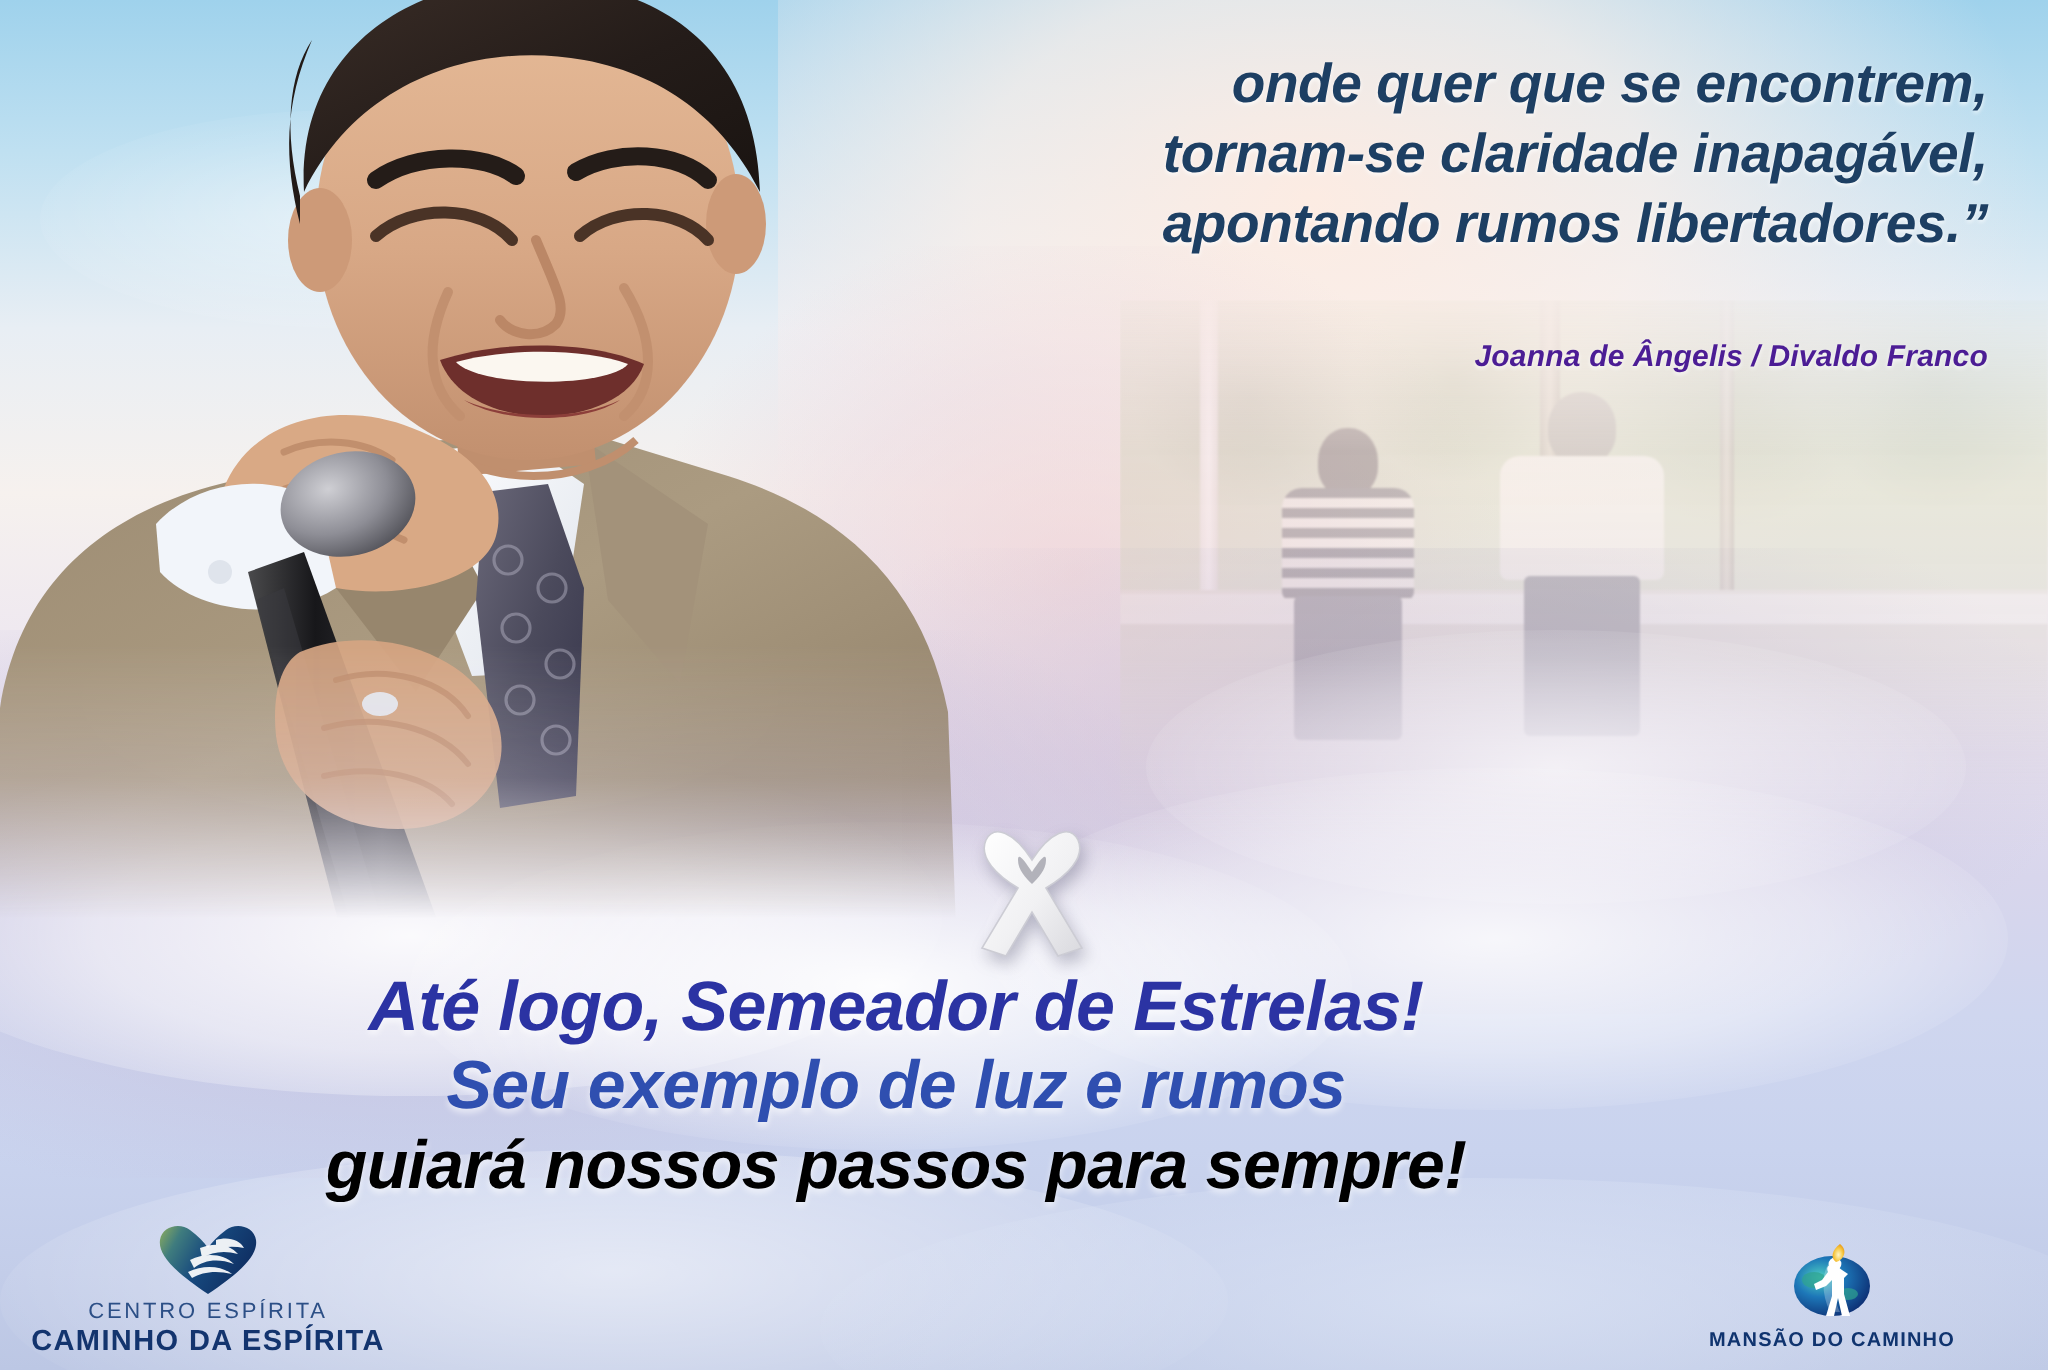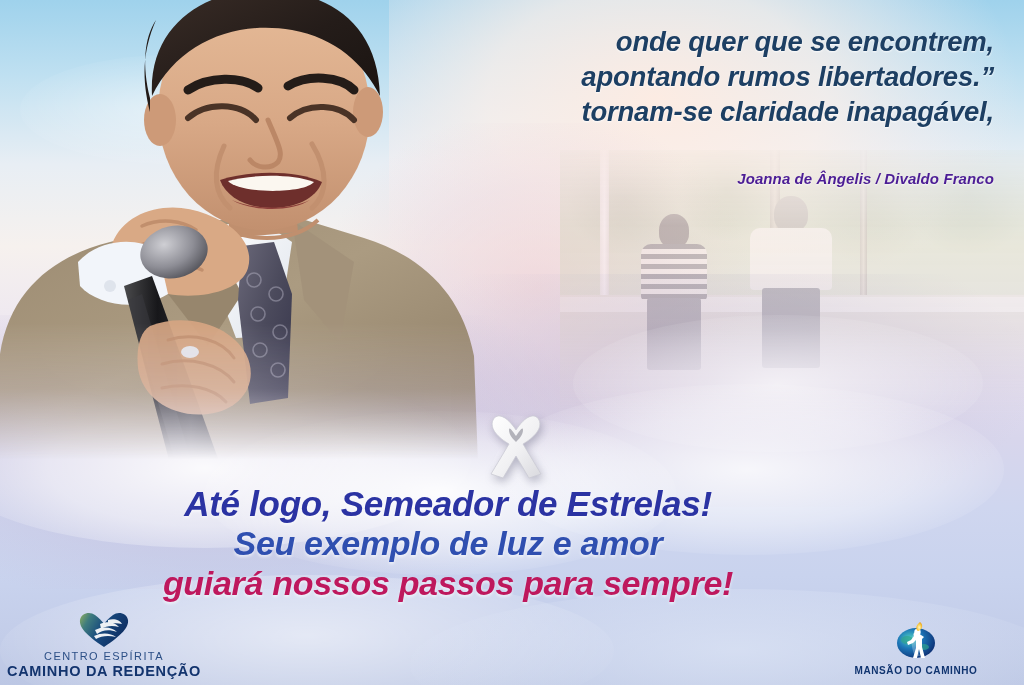--- a/index.html
+++ b/index.html
@@ -144,21 +144,21 @@
   
   .headline{
     position:absolute;left:0;top:486px;width:896px;text-align:center;
     font-style:italic;font-weight:bold;
     line-height:35px;letter-spacing:-.3px;
   }
   .hl-1{display:block;font-size:35px;color:#2b33a3;
         text-shadow:0 2px 3px rgba(255,255,255,.6);}
   .hl-2{display:block;font-size:34px;color:#2f4fb0;margin-top:5px;
         text-shadow:0 2px 3px rgba(255,255,255,.6);}
-  .hl-3{display:block;font-size:34px;color:#be185d;margin-top:5px;
+  .hl-3{display:block;font-size:34px;color:#000000;margin-top:5px;
         text-shadow:0 2px 3px rgba(255,255,255,.6);}
 
   
   .logo{position:absolute;bottom:6px;text-align:center;}
   .logo-left{left:6px;width:196px;}
   .logo-right{right:8px;width:200px;}
   .logo-mark{height:40px;display:flex;align-items:center;justify-content:center;}
   .logo-mark svg{display:block;}
   .logo-l1{font-size:11px;font-weight:normal;letter-spacing:1.4px;color:#2c4f86;line-height:13px;}
   .logo-l2{font-size:14.5px;font-weight:bold;letter-spacing:.7px;color:#13346e;line-height:16px;}
@@ -314,43 +314,43 @@
         <path d="M 176 346 C 202 338 230 346 242 364"></path>
         <path d="M 170 370 C 198 362 228 370 242 388"></path>
         <path d="M 170 394 C 196 388 222 394 234 408"></path>
       </g>
       <ellipse cx="198" cy="358" rx="9" ry="6" fill="#e3e3e8"></ellipse>
     </svg>
   </div>
 
   <div class="quote">
     <span class="quote-line">onde quer que se encontrem,</span>
+    <span class="quote-line">tornam-se claridade inapagável,</span>
     <span class="quote-line">apontando rumos libertadores.”</span>
-    <span class="quote-line">tornam-se claridade inapagável,</span>
   </div>
   <div class="quote-author">Joanna de Ângelis / Divaldo Franco</div>
 
   <div class="ribbon">
     <svg viewBox="0 0 62 72" xmlns="http://www.w3.org/2000/svg" aria-hidden="true">
       <defs>
         <linearGradient id="ribG" x1="0" y1="0" x2="1" y2="1">
           <stop offset="0%" stop-color="#ffffff"></stop>
           <stop offset="55%" stop-color="#f1f1f3"></stop>
           <stop offset="100%" stop-color="#d9d9de"></stop>
         </linearGradient>
       </defs>
       <path d="M 31 22 C 22 8 12 4 8 12 C 4 21 14 30 24 36 L 6 66 L 18 70 L 31 48
                L 44 70 L 56 66 L 38 36 C 48 30 58 21 54 12 C 50 4 40 8 31 22 Z" fill="url(#ribG)" stroke="#ccccd4" stroke-width=".8"></path>
       <path d="M 31 28 C 27 22 24 18 24 22 C 24 27 28 31 31 34 C 34 31 38 27 38 22 C 38 18 35 22 31 28 Z" fill="#7b7b88" opacity=".55"></path>
     </svg>
   </div>
 
   <div class="headline">
     <span class="hl-1">Até logo, Semeador de Estrelas!</span>
-    <span class="hl-2">Seu exemplo de luz e amor</span>
+    <span class="hl-2">Seu exemplo de luz e rumos</span>
     <span class="hl-3">guiará nossos passos para sempre!</span>
   </div>
 
   <div class="logo logo-left">
     <div class="logo-mark">
       <svg width="52" height="38" viewBox="0 0 52 38" xmlns="http://www.w3.org/2000/svg" aria-hidden="true">
         <defs>
           <linearGradient id="heartG" x1="0" y1="0" x2="1" y2="0.4">
             <stop offset="0%" stop-color="#8fae5e"></stop>
             <stop offset="22%" stop-color="#3f7c7e"></stop>
@@ -362,21 +362,21 @@
                  C 28 10 31 7 35 4 C 40 0 49 2 50 9 C 51 16 44 24 26 36 Z" fill="url(#heartG)"></path>
         <g fill="#ffffff" opacity=".92">
           <path d="M 30 9 C 36 7 42 9 44 13 C 39 12 34 12 30 14 Z"></path>
           <path d="M 22 13 C 29 10 37 11 41 16 C 34 14 28 15 23 18 Z"></path>
           <path d="M 17 19 C 25 15 34 16 39 21 C 31 18 24 19 19 23 Z"></path>
           <path d="M 16 25 C 24 21 33 22 38 26 C 30 24 23 25 18 28 Z"></path>
         </g>
       </svg>
     </div>
     <div class="logo-l1">CENTRO ESPÍRITA</div>
-    <div class="logo-l2">CAMINHO DA REDENÇÃO</div>
+    <div class="logo-l2">CAMINHO DA ESPÍRITA</div>
   </div>
 
   <div class="logo logo-right">
     <div class="logo-mark">
       <svg width="46" height="40" viewBox="0 0 46 40" xmlns="http://www.w3.org/2000/svg" aria-hidden="true">
         <defs>
           <radialGradient id="globeG" cx="34%" cy="36%" r="72%">
             <stop offset="0%" stop-color="#4fd0c2"></stop>
             <stop offset="45%" stop-color="#1d77b8"></stop>
             <stop offset="100%" stop-color="#0d2f74"></stop>

